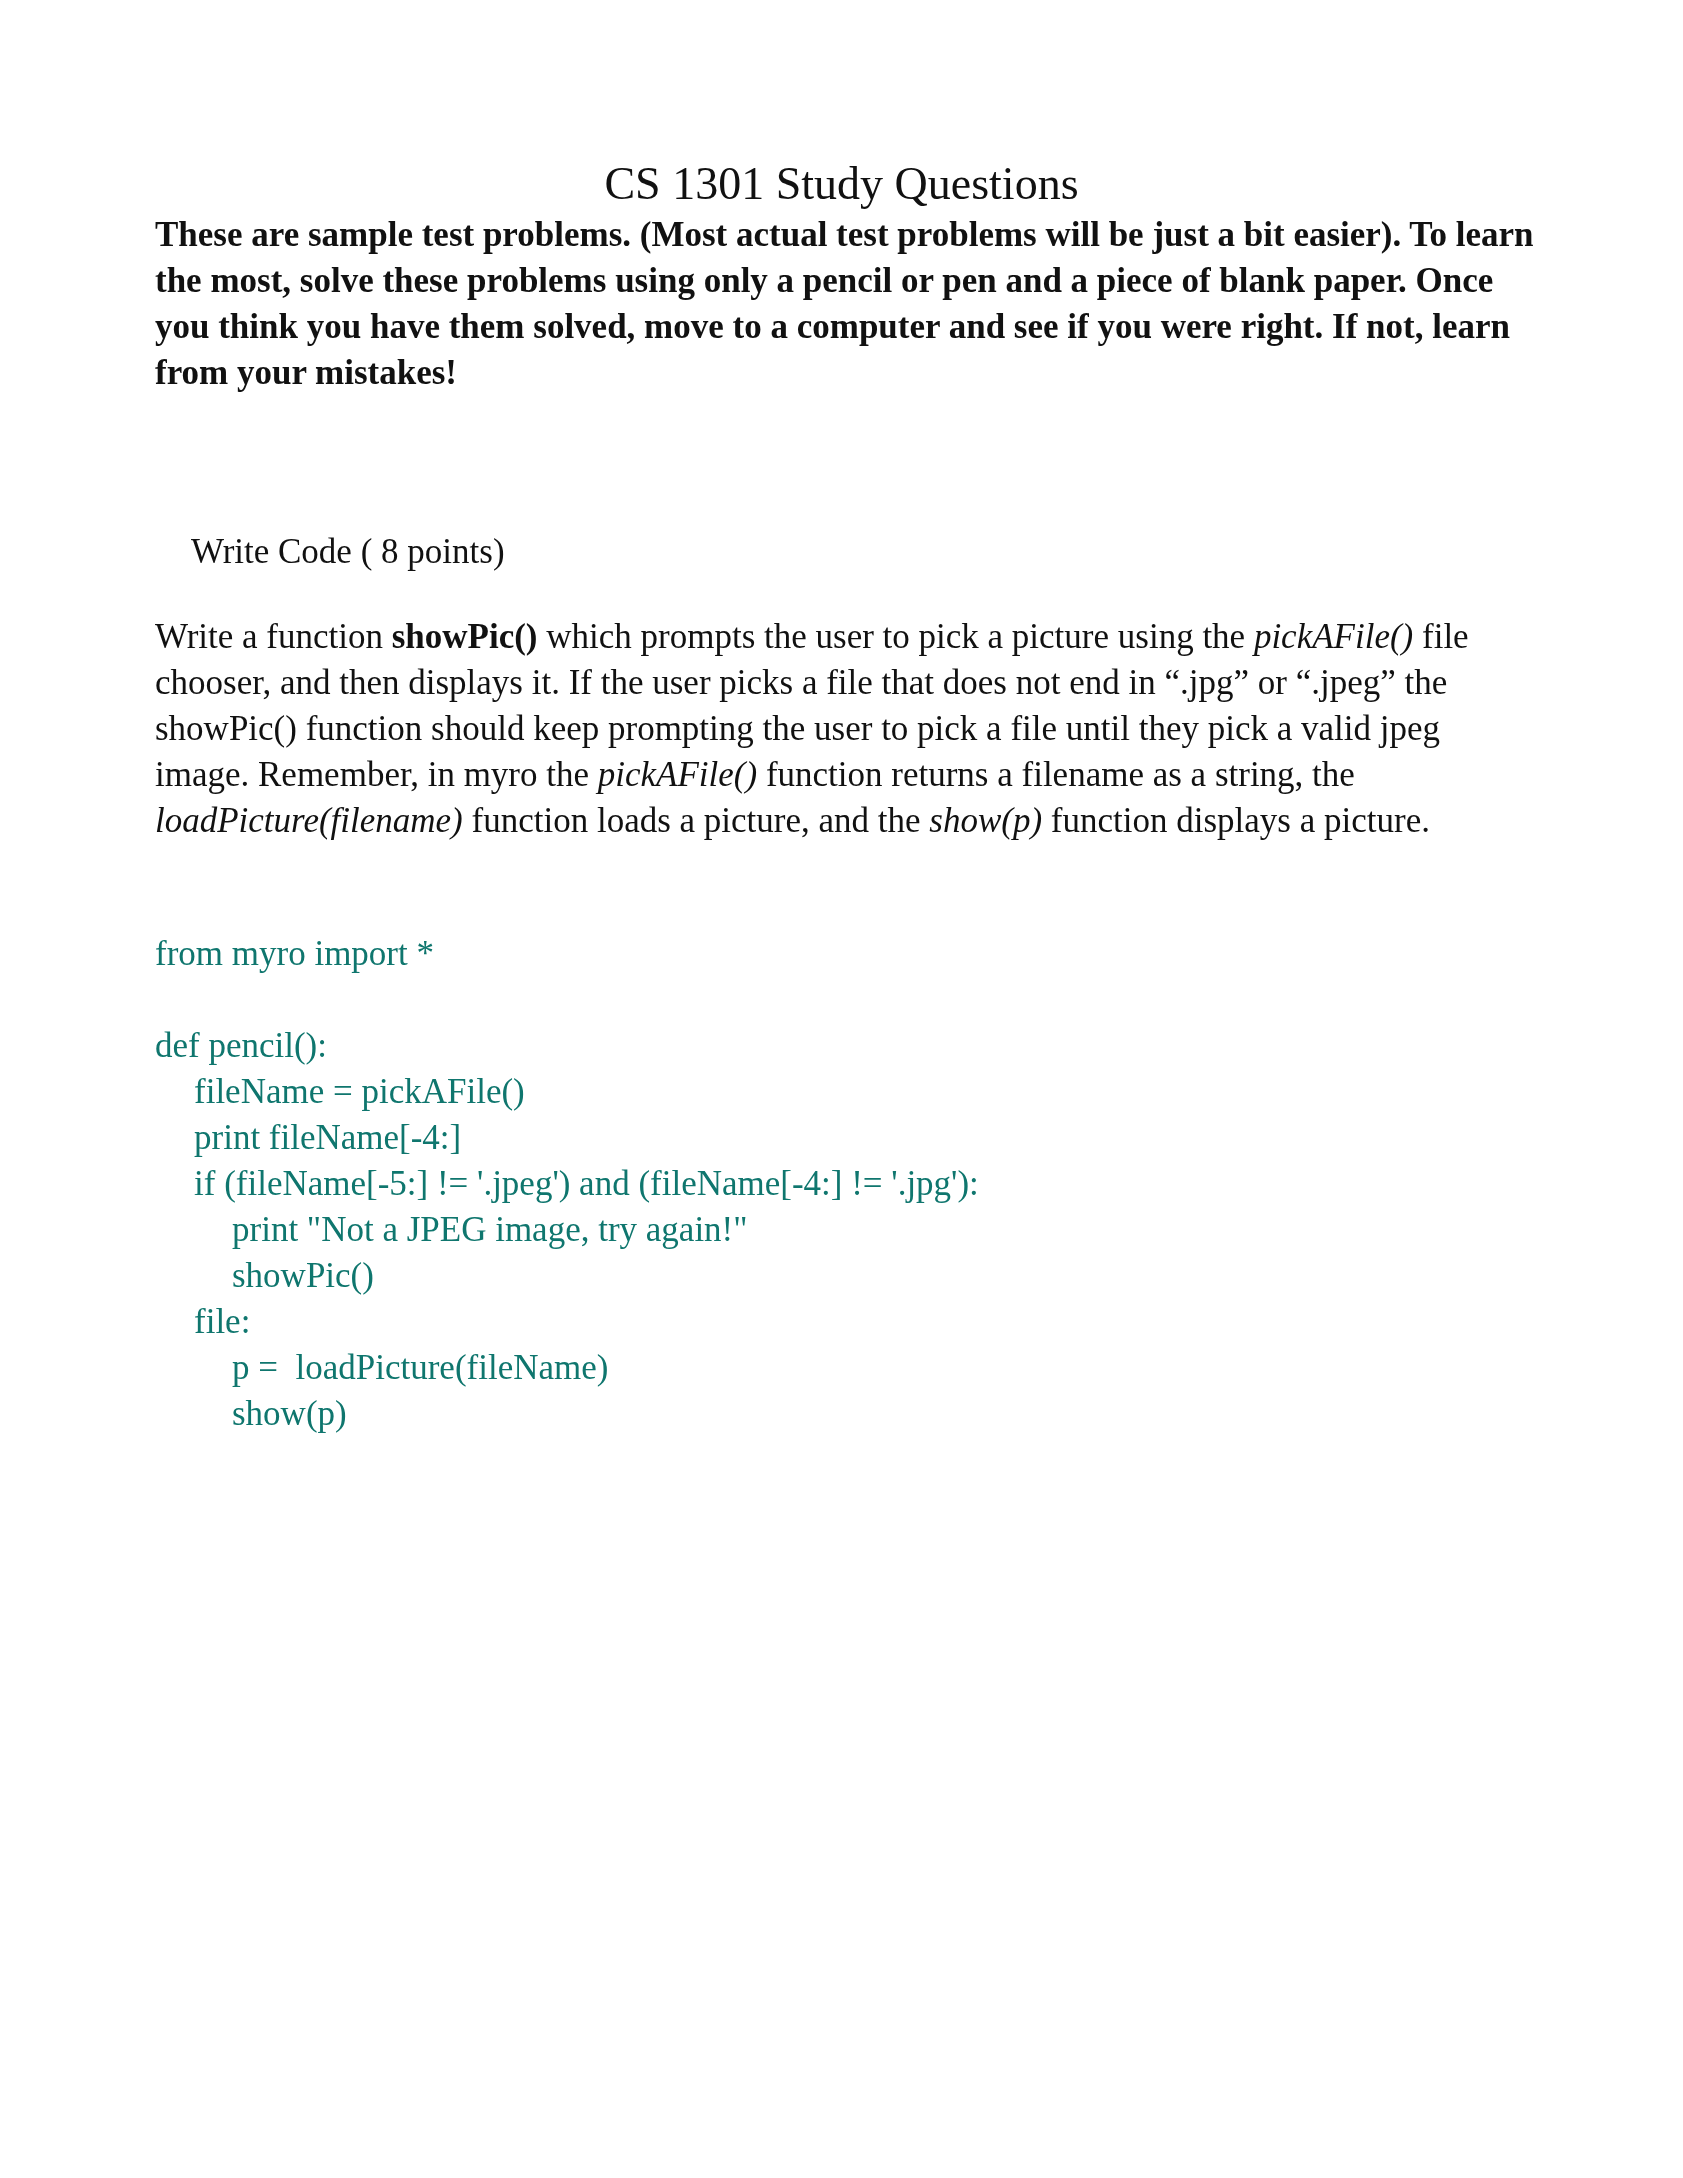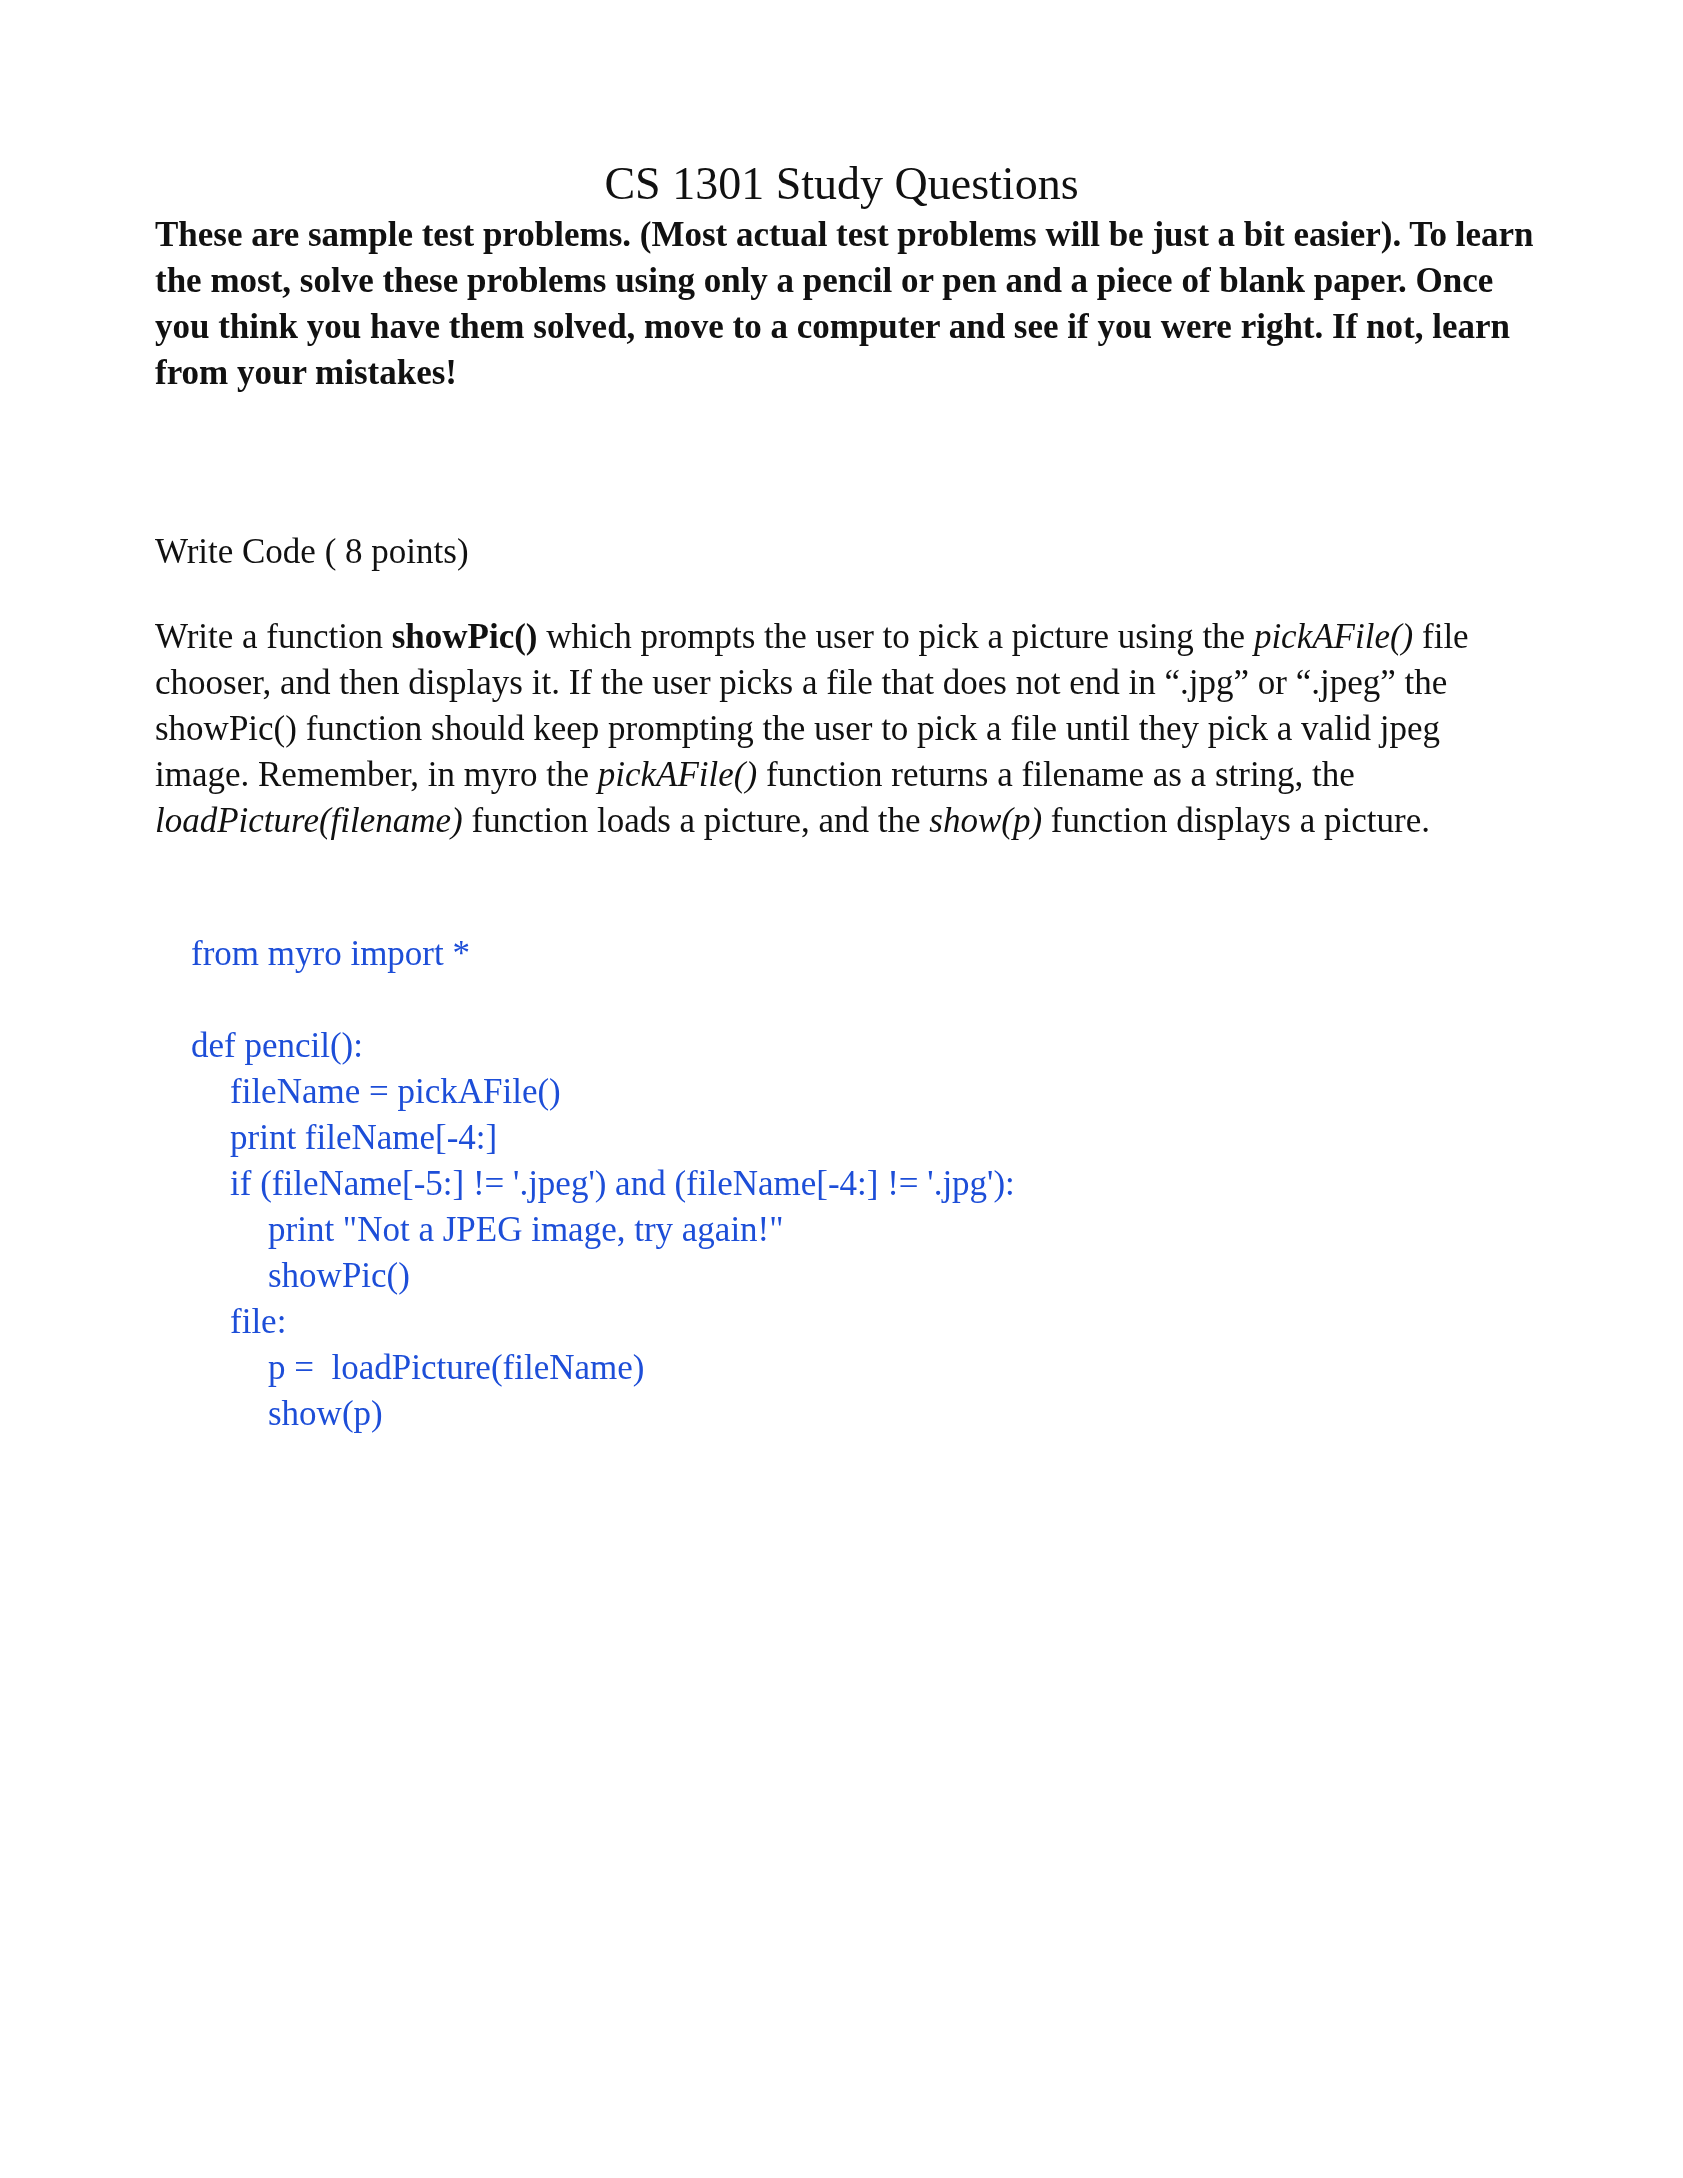--- a/index.html
+++ b/index.html
@@ -2,23 +2,23 @@
 <html><head>
 <meta charset="utf-8">
 <style>
   html, body { margin:0; padding:0; background:#ffffff; }
   body { width:1683px; height:2178px; position:relative; overflow:hidden;
          font-family:"Liberation Serif","DejaVu Serif",serif; color:#111; }
   .title { position:absolute; top:156px; left:0; width:1683px; text-align:center;
            font-size:46px; line-height:55px; }
   .para { position:absolute; left:155px; width:1386px; font-size:35px; line-height:46px; }
   .intro { top:212px;font-weight:bold; }
-  .section { top:529px; }
+  .section { top:529px;margin-left:36px; }
   .question { top:614px; }
-  .code { position:absolute; left:155px; top:931px; color:#1d4ed8; font-size:35px; line-height:46px;margin-left:36px; }
+  .code { position:absolute; left:155px; top:931px; color:#0f766e; font-size:35px; line-height:46px; }
   .code div { white-space:pre; height:46px; }
   .i1 { padding-left:39px; }
   .i2 { padding-left:77px; }
   b { font-weight:bold; }
   i { }
 </style>
 </head>
 <body>
 
 <div class="title">CS 1301 Study Questions</div>

